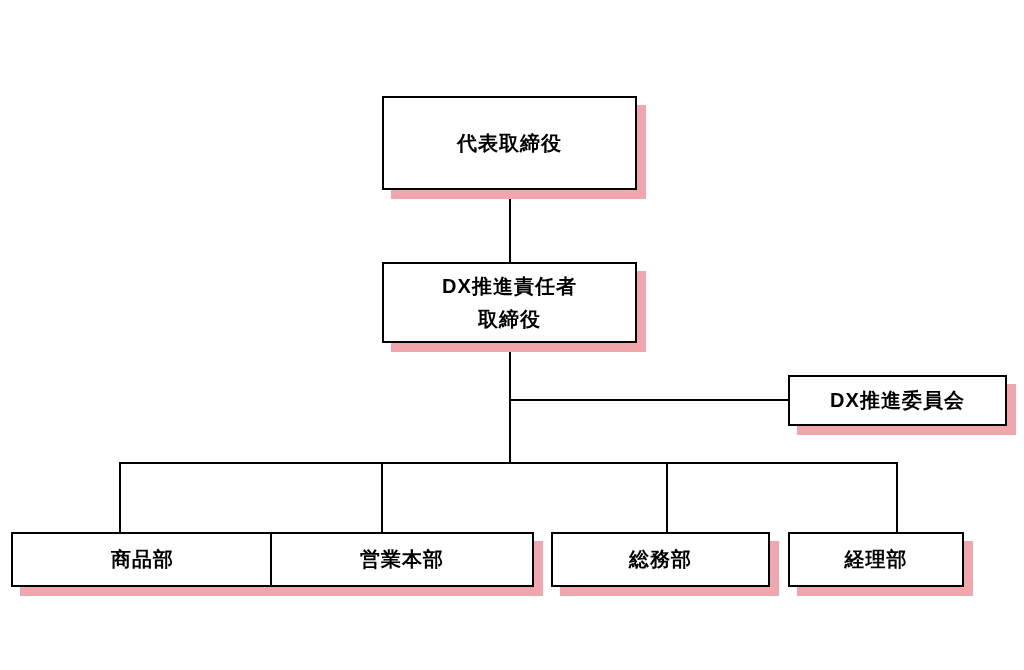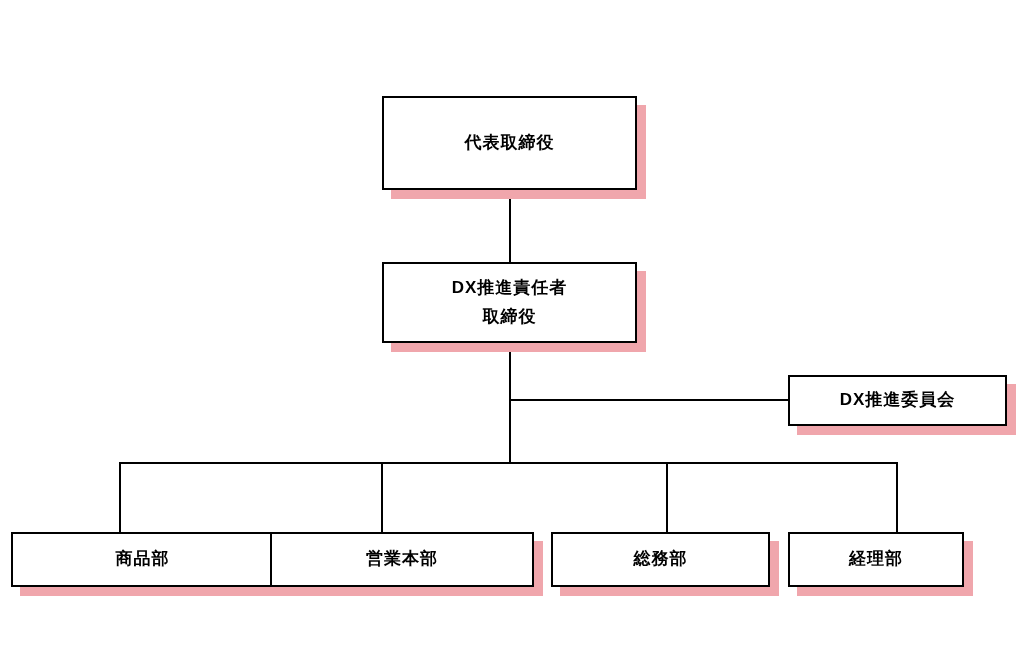--- a/index.html
+++ b/index.html
@@ -22,21 +22,21 @@
   }
   .node {
     position: absolute;
     background: var(--fill);
     border: 2px solid var(--border);
     box-shadow: 9px 9px 0 0 var(--shadow);
     display: flex;
     flex-direction: column;
     align-items: center;
     justify-content: center;
-    font-size: 17px;
+    font-size: 20px;
     font-weight: 700;
     color: var(--text);
     letter-spacing: 1px;
     line-height: 1.65;
     text-align: left;
   }
   
   .n-ceo            { left: 382px; top: 96px;  width: 255px; height: 94px; }
   .n-dx-lead        { left: 382px; top: 262px; width: 255px; height: 81px; }
   .n-dx-committee   { left: 788px; top: 375px; width: 219px; height: 51px; }

